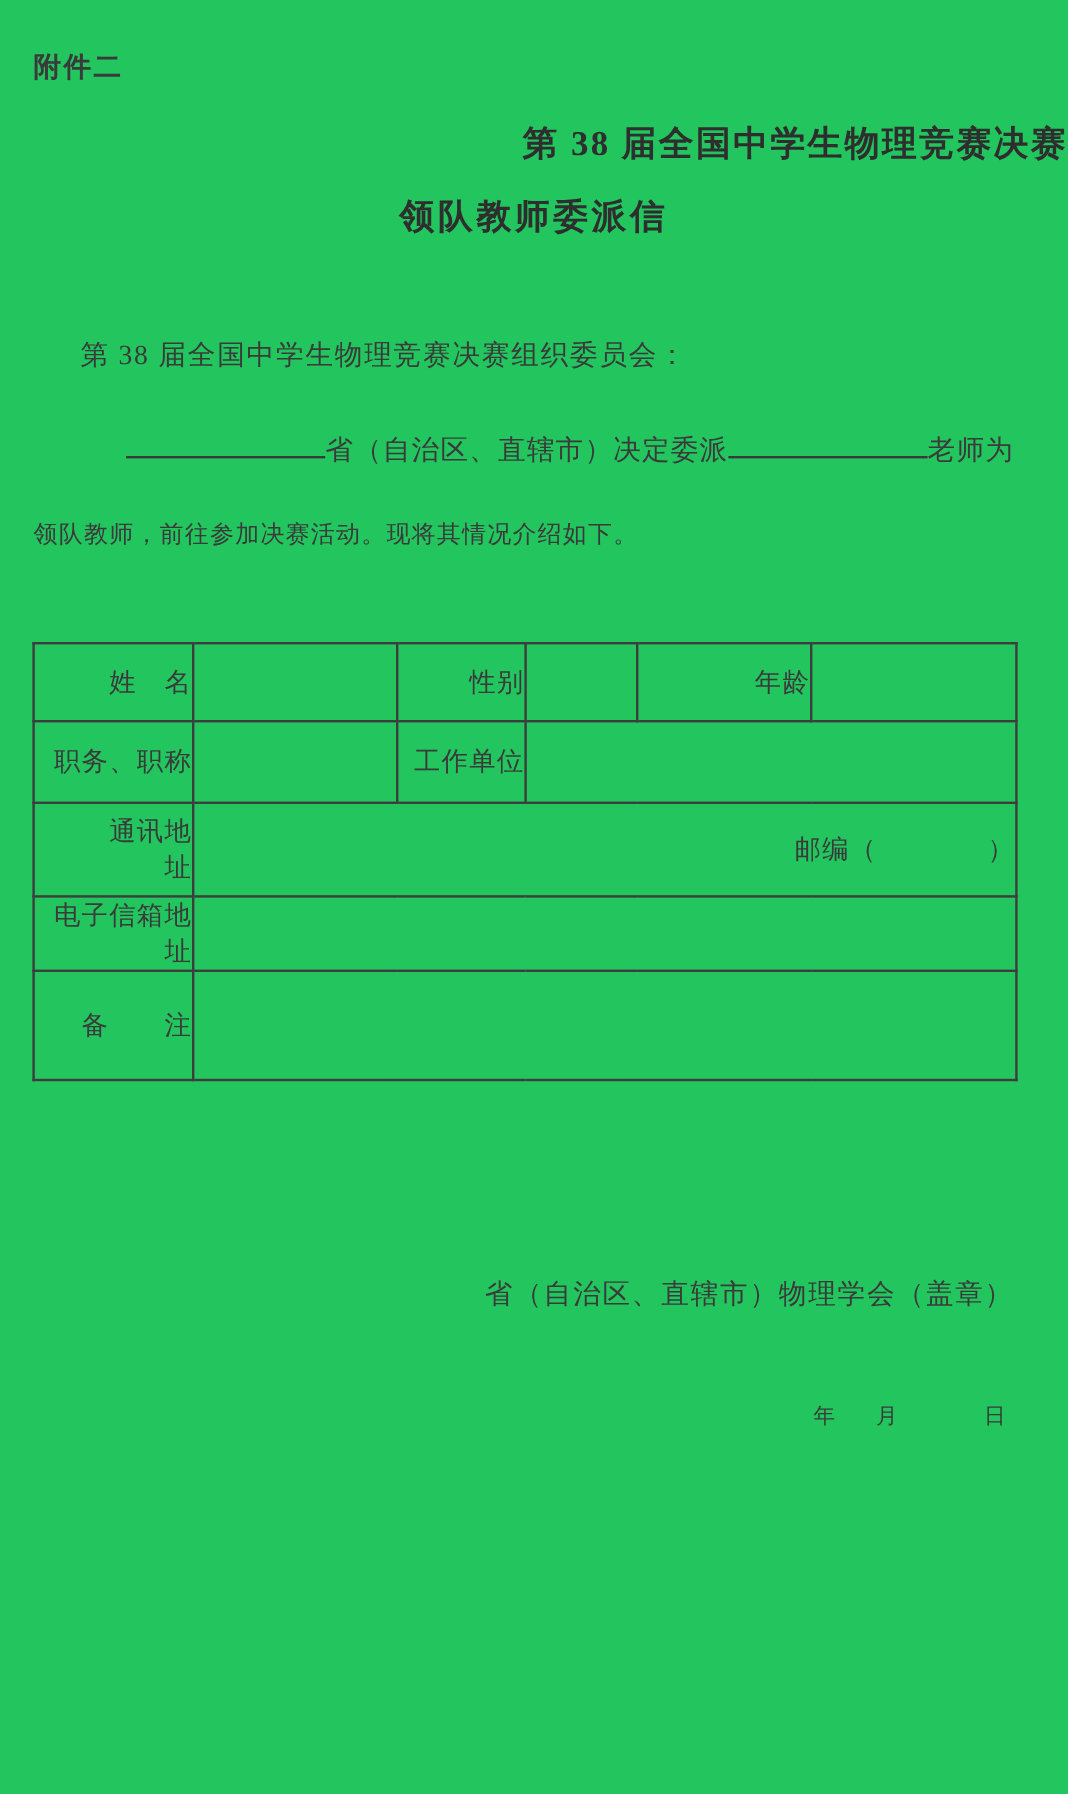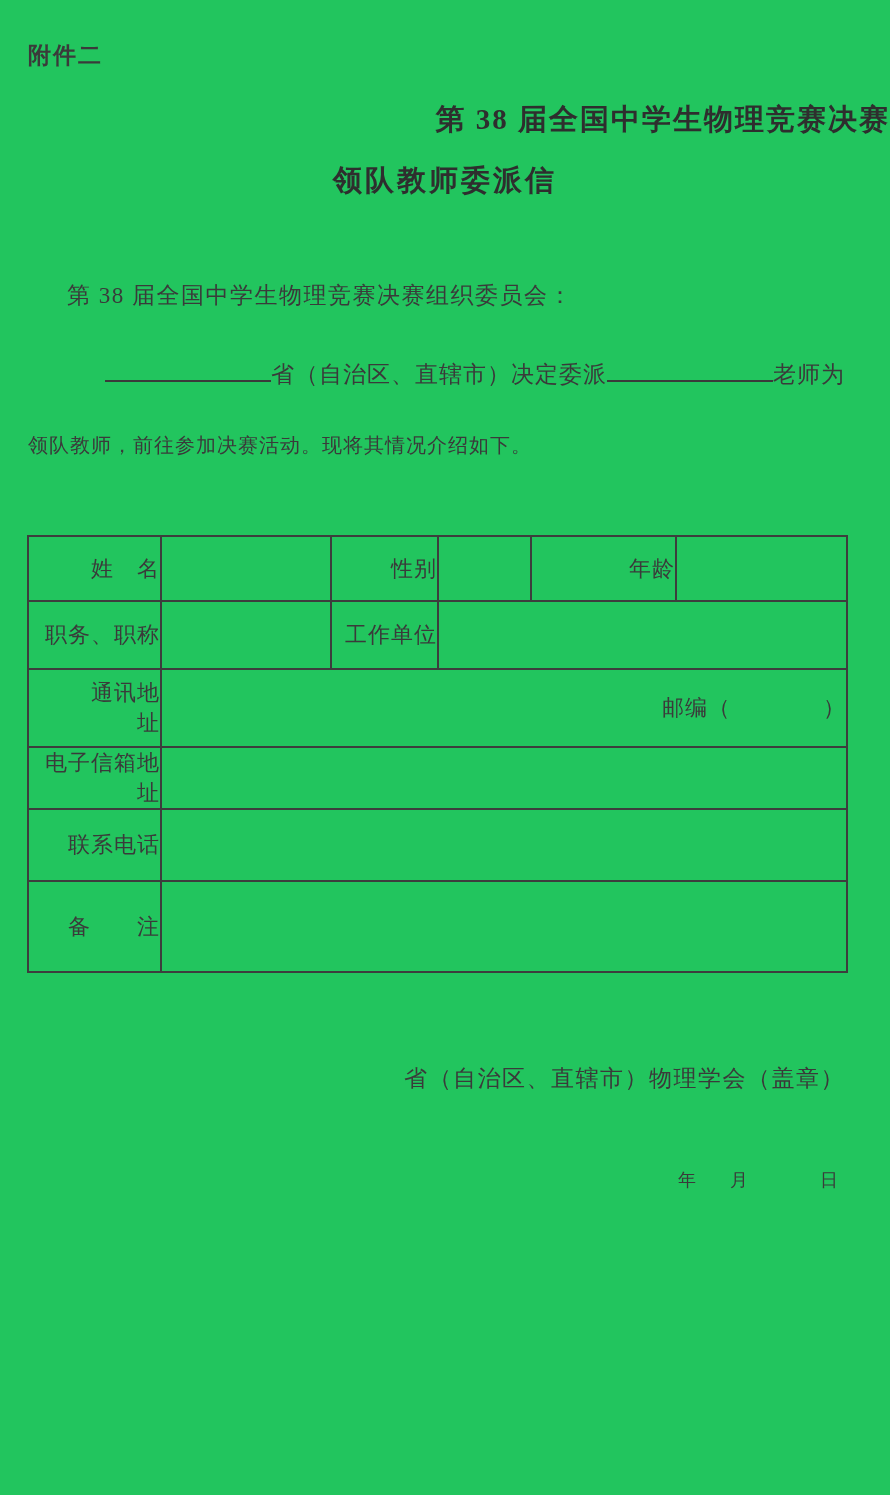--- a/index.html
+++ b/index.html
@@ -139,24 +139,20 @@
         <td colspan="3"></td>
       </tr>
       <tr class="r3">
         <td>通讯地址</td>
         <td colspan="5" class="postcode">邮编（　　　　）</td>
       </tr>
       <tr class="r4">
         <td class="tight">电子信箱地址</td>
         <td colspan="5"></td>
       </tr>
-      <tr class="r5">
-        <td>联系电话</td>
-        <td colspan="5"></td>
-      </tr>
       <tr class="r6">
         <td>备　　注</td>
         <td colspan="5"></td>
       </tr>
     </tbody>
   </table>
 
   <div class="signature">省（自治区、直辖市）物理学会（盖章）</div>
 
   <div class="dateline">

